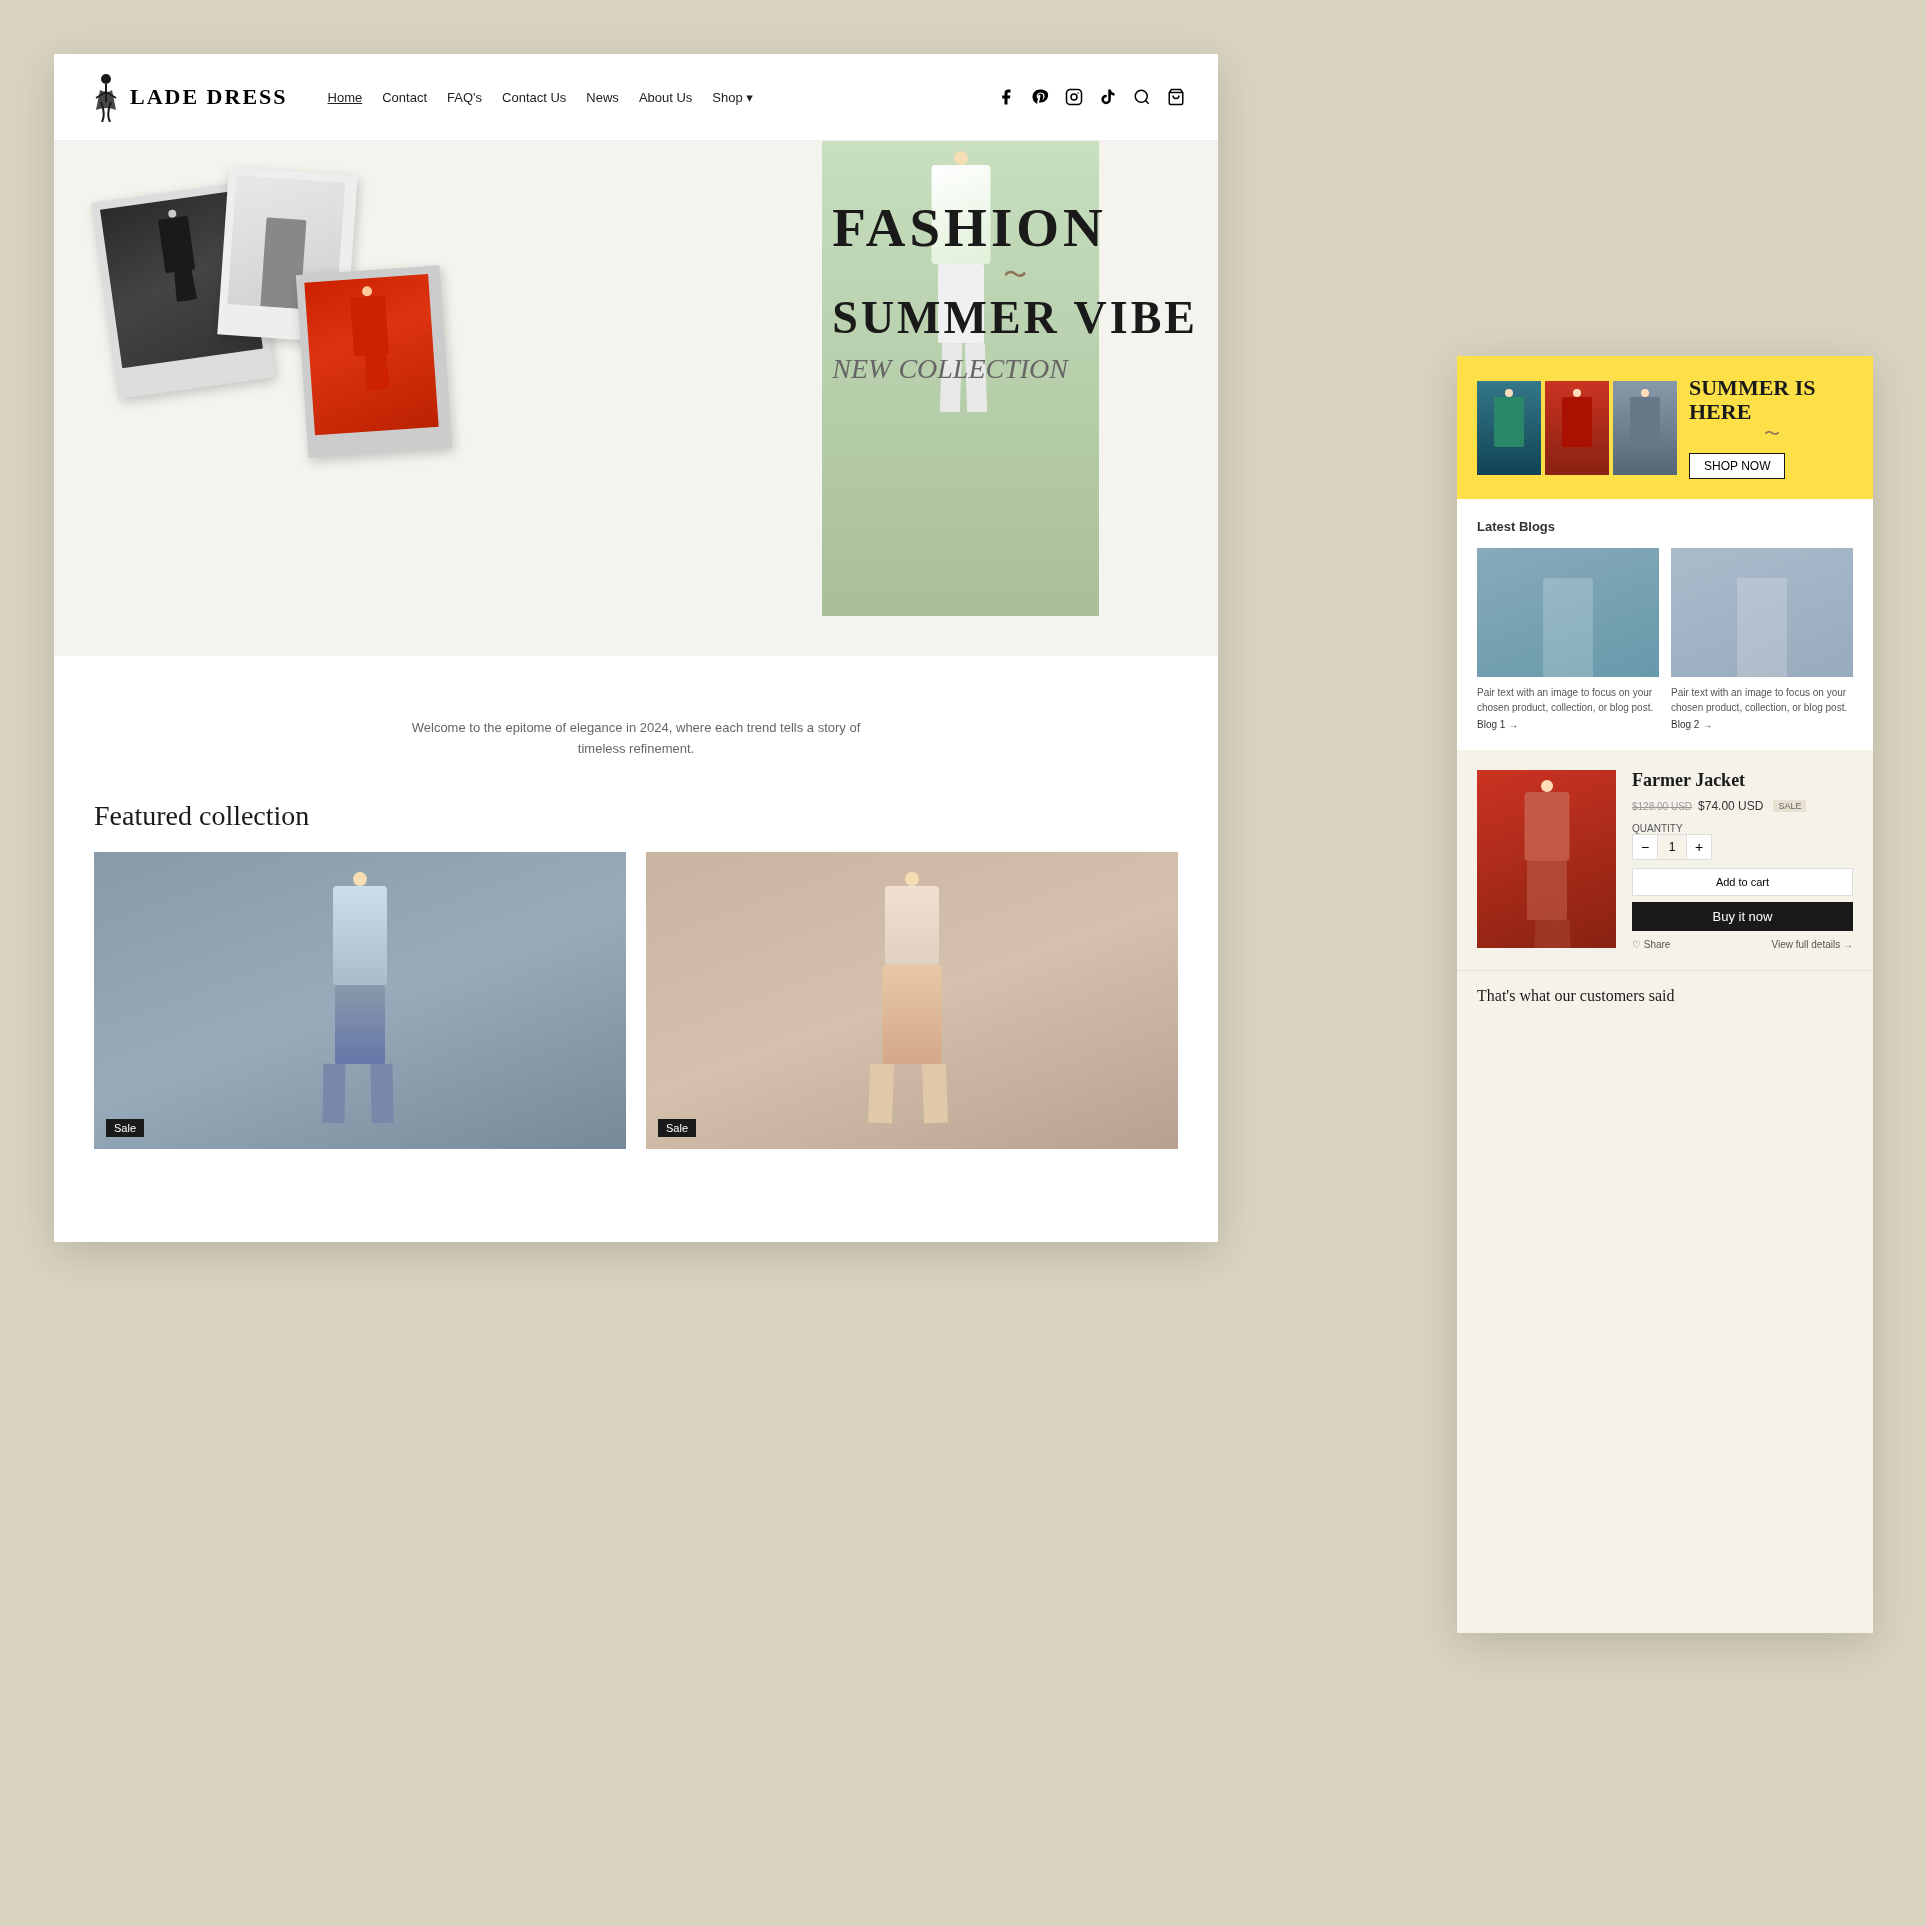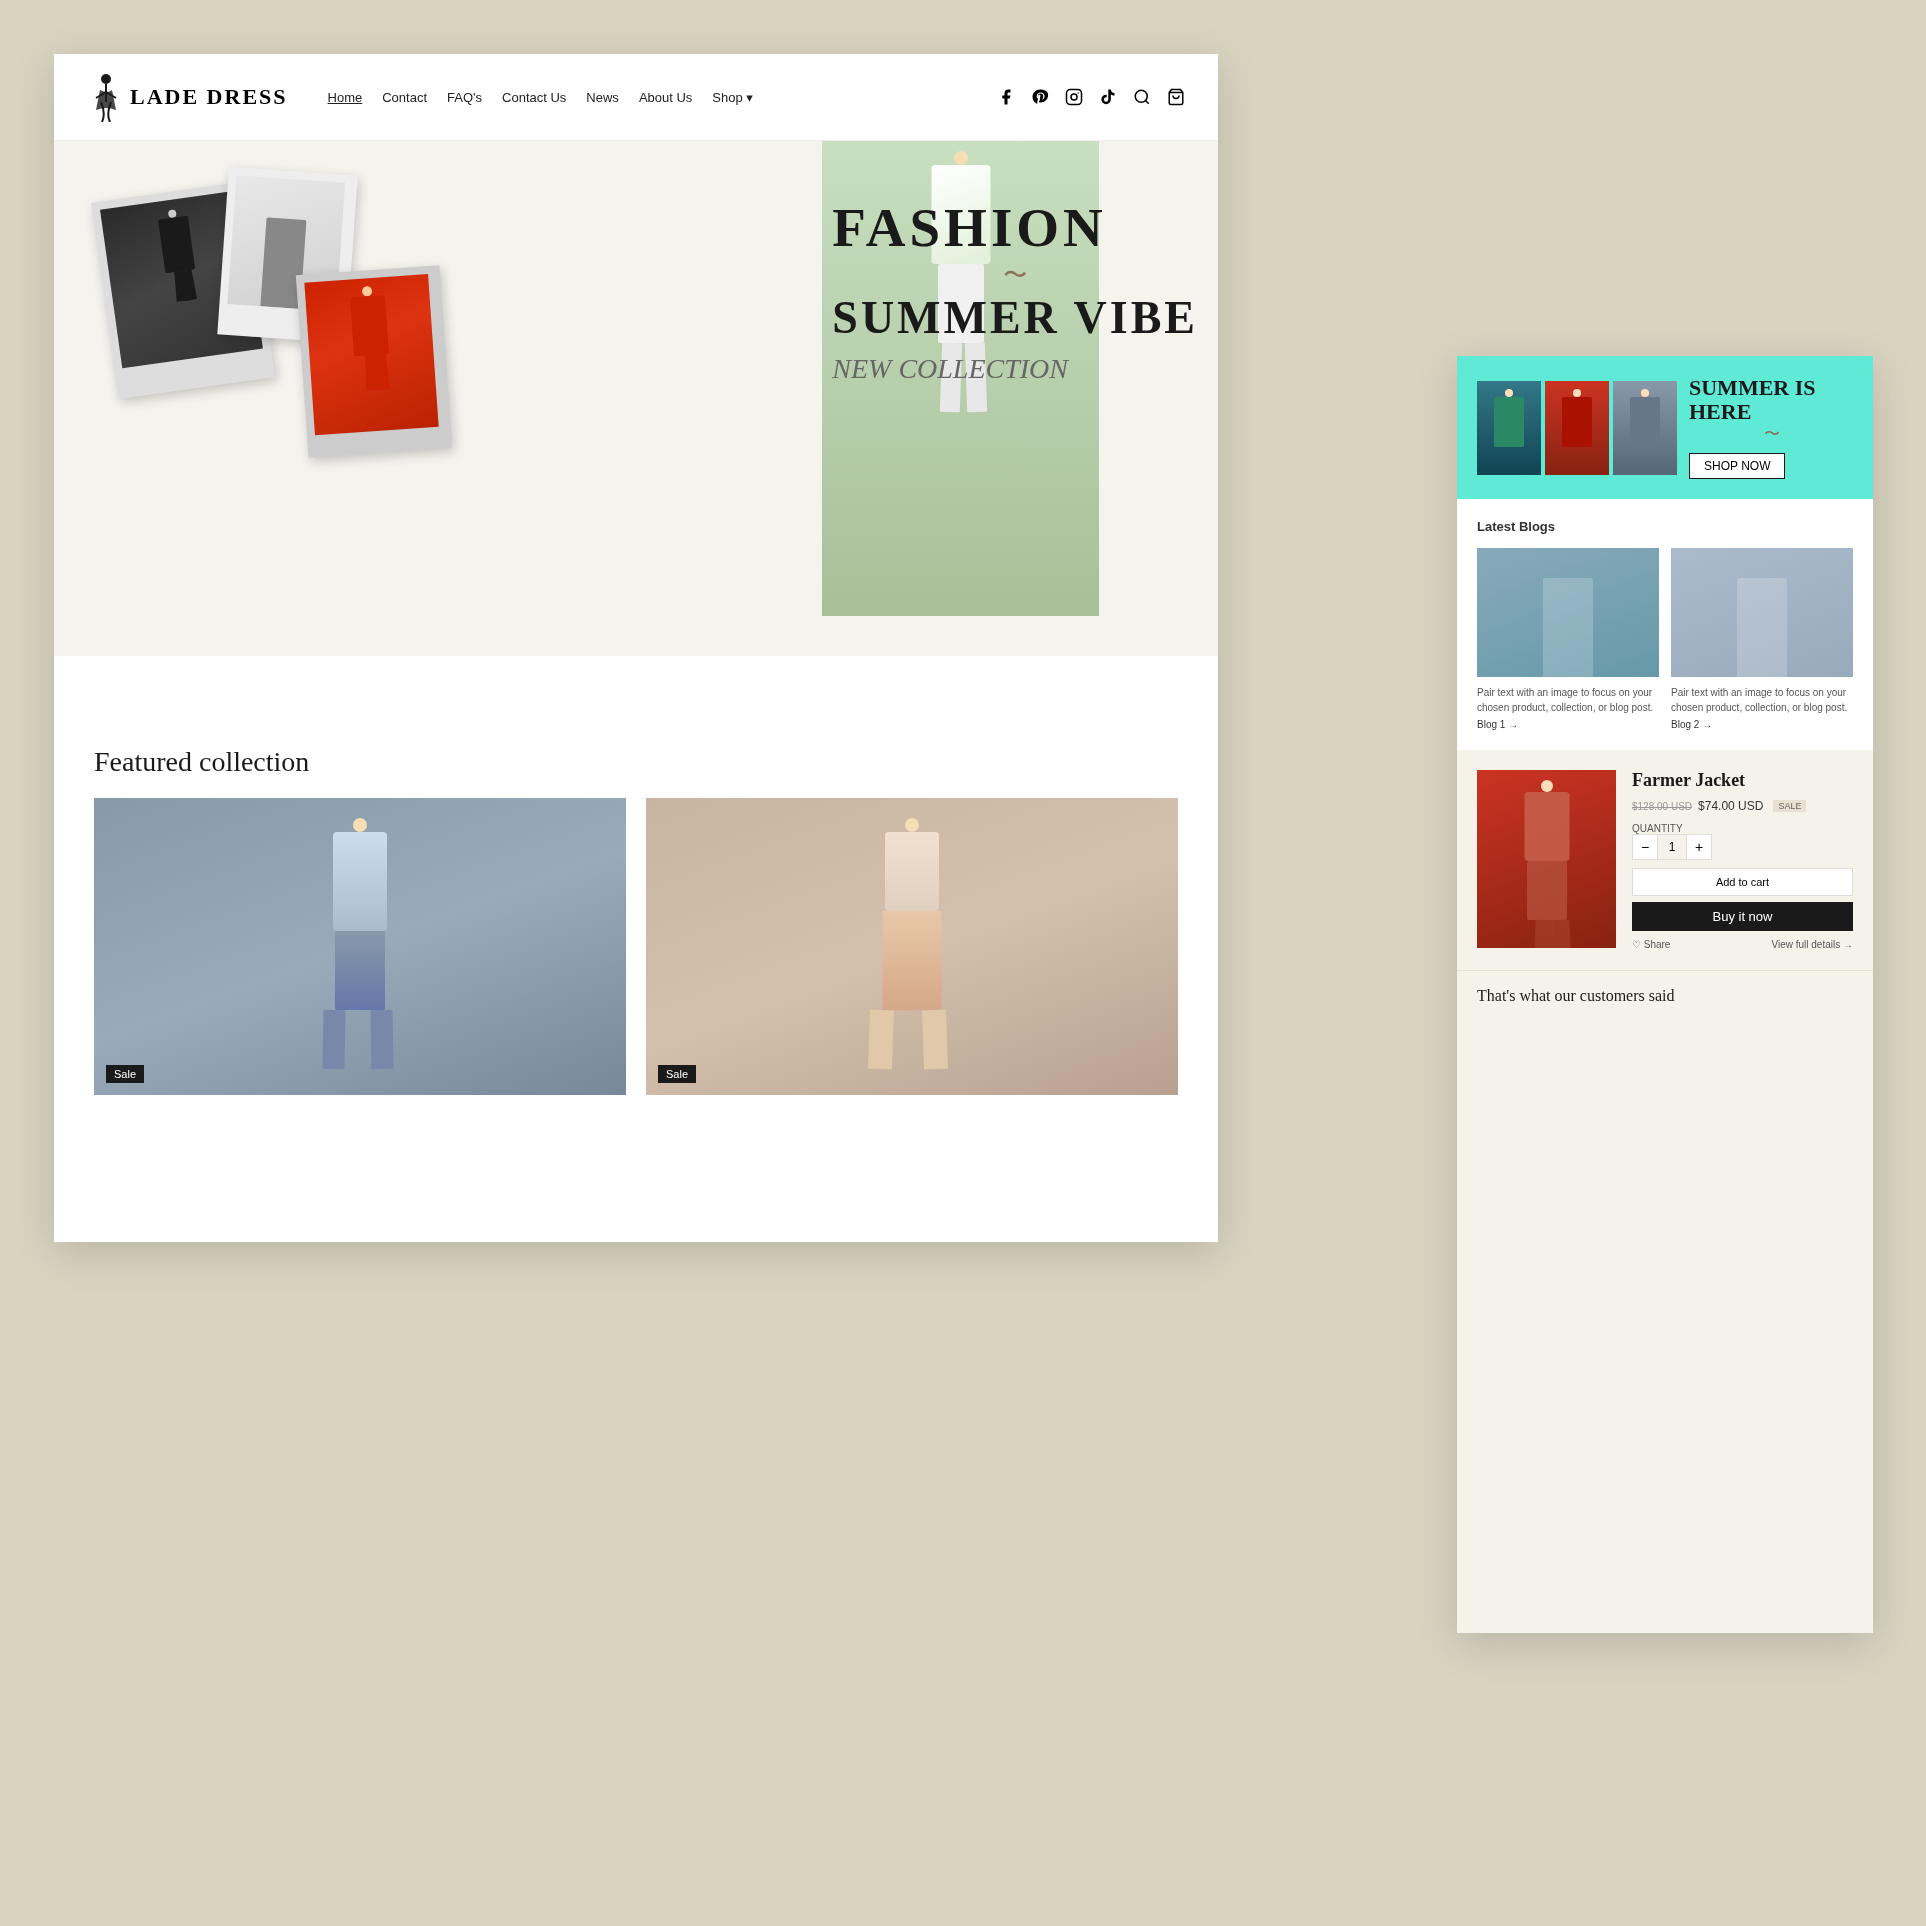--- a/index.html
+++ b/index.html
@@ -263,21 +263,21 @@
       right: 54px;
       width: 416px;
       height: 1277px;
       background: #f5f2ea;
       box-shadow: 0 10px 40px rgba(0,0,0,0.15);
       overflow: hidden;
     }
 
     
     .summer-section {
-      background: #5eead4;
+      background: #fde047;
       padding: 20px;
       display: flex;
       align-items: center;
       gap: 12px;
     }
     .summer-thumbs {
       display: flex;
       gap: 4px;
     }
     .summer-thumb {
@@ -586,20 +586,21 @@
 
     <div class="hero-text">
       <div class="hero-title-1">FASHION</div>
       <div class="hero-divider">〜</div>
       <div class="hero-title-2">SUMMER VIBE</div>
       <div class="hero-subtitle" style="font-size:28px;color:#666;font-style:italic;margin-top:12px;font-family:cursive;">NEW COLLECTION</div>
     </div>
   </div>
 
   <div class="elegance-section">
+    <p class="elegance-text">Welcome to the epitome of elegance in 2024, where each trend tells a story of timeless refinement.</p>
   </div>
 
   <div class="featured-section">
     <h2 class="featured-title">Featured collection</h2>
     <div class="featured-grid">
       <div class="featured-item">
         <div class="photo-featured-1">
 
           <div style="position:absolute;top:20px;left:50%;transform:translateX(-50%);width:14px;height:14px;background:#f5deb3;border-radius:50%;"></div>
           <div style="position:absolute;top:34px;left:50%;transform:translateX(-50%);width:54px;height:99px;background:linear-gradient(180deg,#ccddee 0%,#aabbcc 100%);border-radius:4px;"></div>

